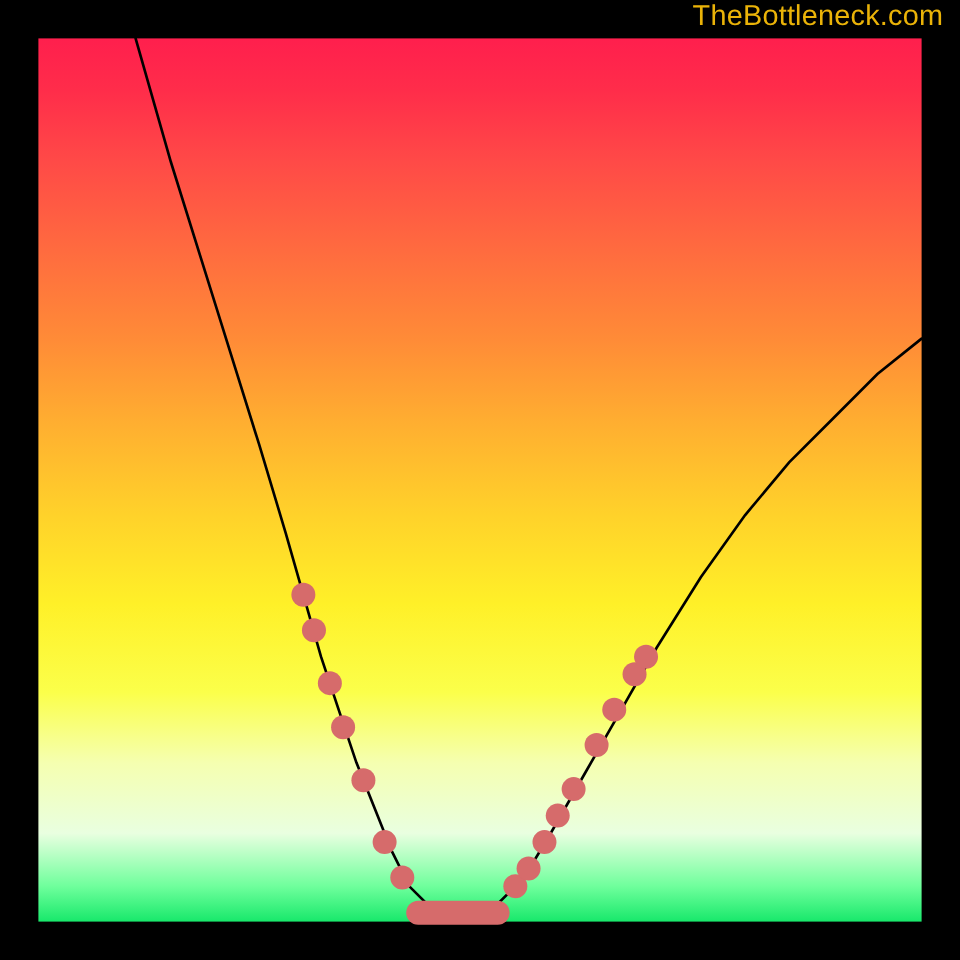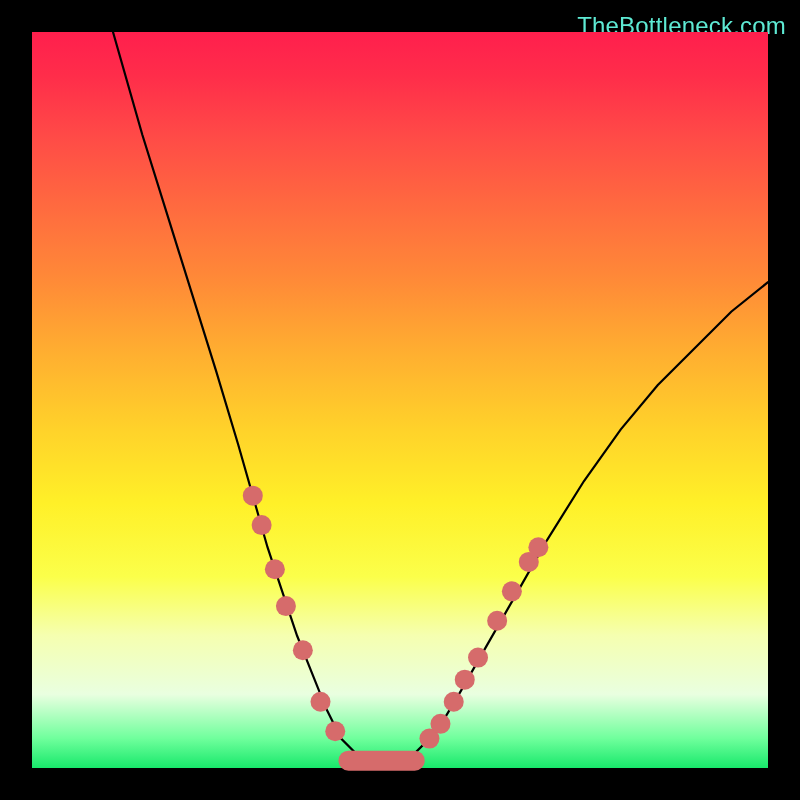--- a/index.html
+++ b/index.html
@@ -12,23 +12,23 @@
     font-family: Arial, Helvetica, sans-serif;
   }
   .outer {
     position: relative;
     width: 800px;
     height: 800px;
     background: #000;
   }
   .watermark {
     position: absolute;
-    top: 12px;
+    top: 0;
     right: 14px;
-    color: #5eead4;
+    color: #eab308;
     font-size: 24px;
     font-weight: 500;
     letter-spacing: 0.2px;
   }
   .plot {
     position: absolute;
     left: 32px;
     top: 32px;
     width: 736px;
     height: 736px;

